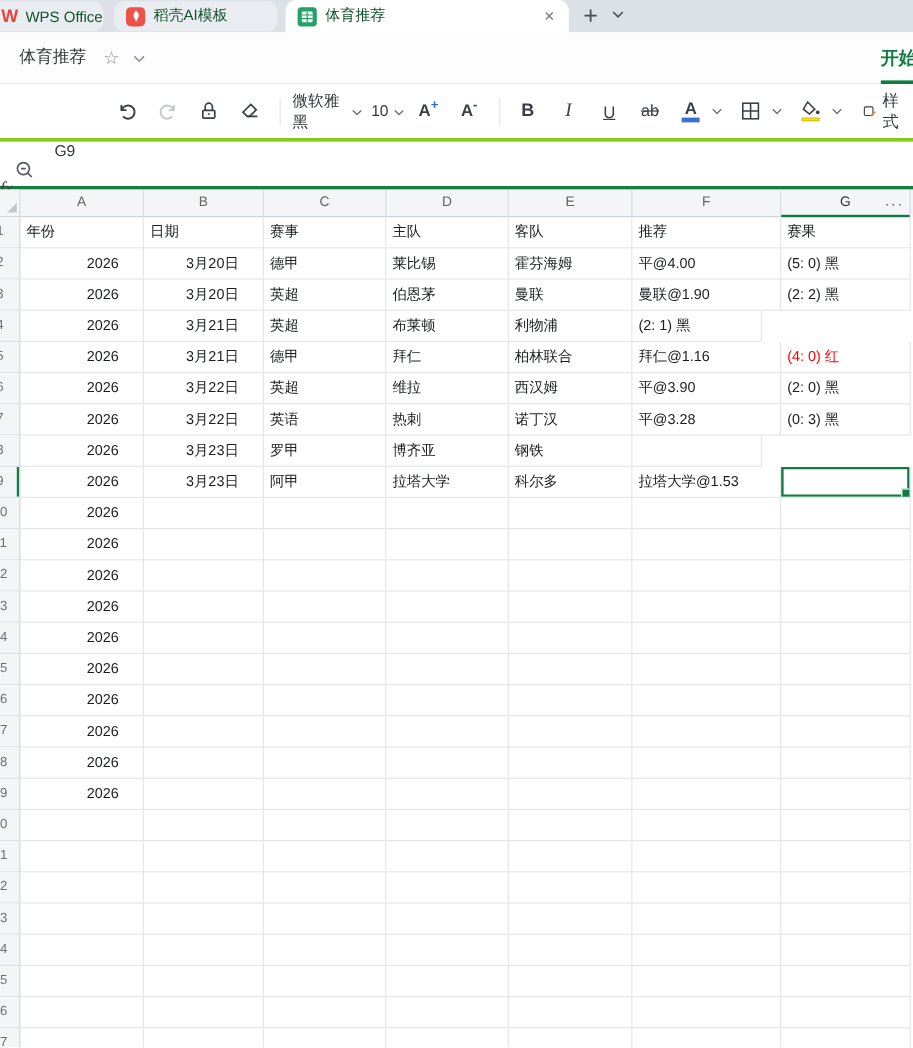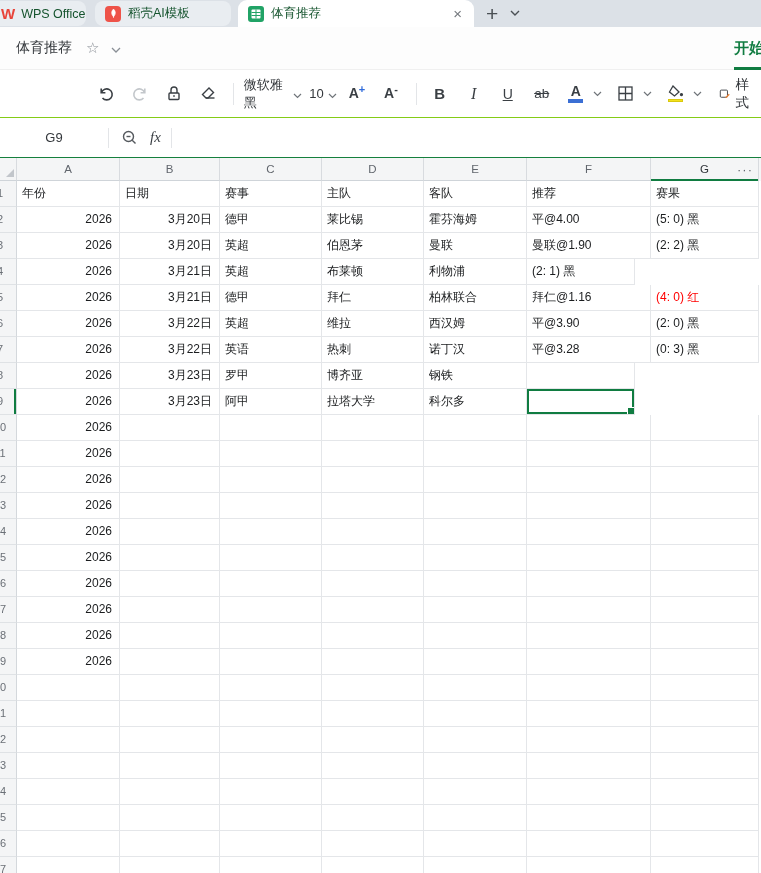--- a/index.html
+++ b/index.html
@@ -31,42 +31,42 @@
   .star { color:#8a8f96; font-size:15px; margin-left:14px; }
   .title-chev { margin-left:12px; }
   .ribbon-tab { position:absolute; left:734px; top:0; height:43px; display:flex;
     align-items:center; }
   .ribbon-tab .rlabel { font-size:15px; color:#107c41; font-weight:600; white-space:nowrap; }
   .ribbon-tab .runderline { position:absolute; bottom:0; left:0; width:46px; height:3px;
     background:#107c41; }
 
   
   .toolbar { height:48px; background:#fff; display:flex; align-items:center;
-    padding-left:93px; border-bottom:1px solid #84cc16; }
+    padding-left:93px; border-bottom:3px solid #84cc16; }
   .tbtn { display:flex; align-items:center; justify-content:center; min-width:26px;
     height:30px; margin-right:8px; border-radius:4px; color:#3a3f44; }
   .tsep { width:1px; height:22px; background:#e3e5e8; margin:0 10px 0 4px; }
   .fontname { font-size:13px; color:#33373b; width:72px; }
   .fontsize { font-size:13px; color:#33373b; width:22px; text-align:center; }
   .chev { display:inline-block; margin-left:4px; }
   .glyph-b { font-weight:bold; font-size:15px; }
   .glyph-i { font-style:italic; font-family:"Liberation Serif",serif; font-size:16px; }
   .glyph-u { text-decoration:underline; font-size:14px; }
   .glyph-ab { text-decoration:line-through; font-size:13.5px; }
   .aletter { font-size:14px; font-weight:600; line-height:13px; }
   .asup { font-size:11px; font-weight:bold; position:relative; top:-5px; }
   .asup.plus { color:#2f6bdb; }
   .colorbtn { display:flex; flex-direction:column; align-items:center; }
   .colorbar { width:15px; height:3.5px; margin-top:1.5px; }
   .bar-blue { background:#3b6fd4; }
   .bar-yellow { background:#f3e11d; border:1px solid #d9c80e; }
   .stylelabel { font-size:13.5px; color:#33373b; margin-left:5px; }
 
   
-  .formulabar { height:40px; display:flex; align-items:center; border-bottom:1px solid #15803d; }
+  .formulabar { height:40px; display:flex; border-bottom:3px solid #15803d;flex-direction:column; }
   .namebox { width:108px; text-align:center; font-size:13px; color:#33373b; }
   .fsep { width:1px; height:20px; background:#e3e5e8; }
   .fico { margin:0 12px; display:flex; align-items:center; }
   .fx { font-style:italic; font-family:"Liberation Serif",serif; font-size:15px;
     color:#3a3f44; margin-right:10px; }
 
   
   .sheet { position:relative; }
   .colheaders { height:23px; display:flex; background:#f4f5f6; position:relative; }
   .chcell { border-right:1px solid #d8dbdf; border-bottom:1px solid #cfd4d9;
@@ -86,21 +86,21 @@
   .grow { display:flex; height:26px; }
   .rowhdr { width:17px; flex:none; background:#f4f5f6; border-right:1px solid #d4d8dc;
     border-bottom:1px solid #dfe2e5; overflow:hidden; position:relative; }
   .rowhdr .rh-num { display:block; width:34px; margin-left:-17px; text-align:center;
     font-size:11px; line-height:25px; color:#6a6f76; }
   .rowhdr.sel::after { content:""; position:absolute; right:0; top:0; bottom:0; width:2.5px;
     background:#107c41; }
   .cell { border-right:1px solid #e4e6e9; border-bottom:1px solid #e4e6e9; flex:none;
     font-size:12px; line-height:25px; color:#1b1d1f; white-space:nowrap; overflow:hidden;
     padding:0 5px; }
-  .cell.r { text-align:right; padding-right:7px; }
+  .cell.r { text-align:right; padding-right:20px; }
   .cell.selected { position:relative; box-shadow:inset 0 0 0 2px #107c41; z-index:2; }
   .cell.selected::after { content:""; position:absolute; right:-1px; bottom:-1px;
     width:6px; height:6px; background:#107c41; border:1px solid #fff; }
   .c0{width:103px}.c1{width:100px}.c2{width:102px}.c3{width:102px}
   .c4{width:103px}.c5{width:124px}.c6{width:108px}
 </style>
 </head>
 <body>
 
 <div class="tabbar">
@@ -379,20 +379,21 @@
       </div>
       <div class="grow">
         <div class="rowhdr sel">
           <span class="rh-num">9</span>
         </div>
         <div class="cell c0 r">2026</div>
         <div class="cell c1 r">3月23日</div>
         <div class="cell c2">阿甲</div>
         <div class="cell c3">拉塔大学</div>
         <div class="cell c4">科尔多</div>
+        <div class="cell c5">拉塔大学@1.53</div>
         <div class="cell c6 selected"></div>
       </div>
       <div class="grow">
         <div class="rowhdr">
           <span class="rh-num">10</span>
         </div>
         <div class="cell c0 r">2026</div>
         <div class="cell c1 r"></div>
         <div class="cell c2"></div>
         <div class="cell c3"></div>

